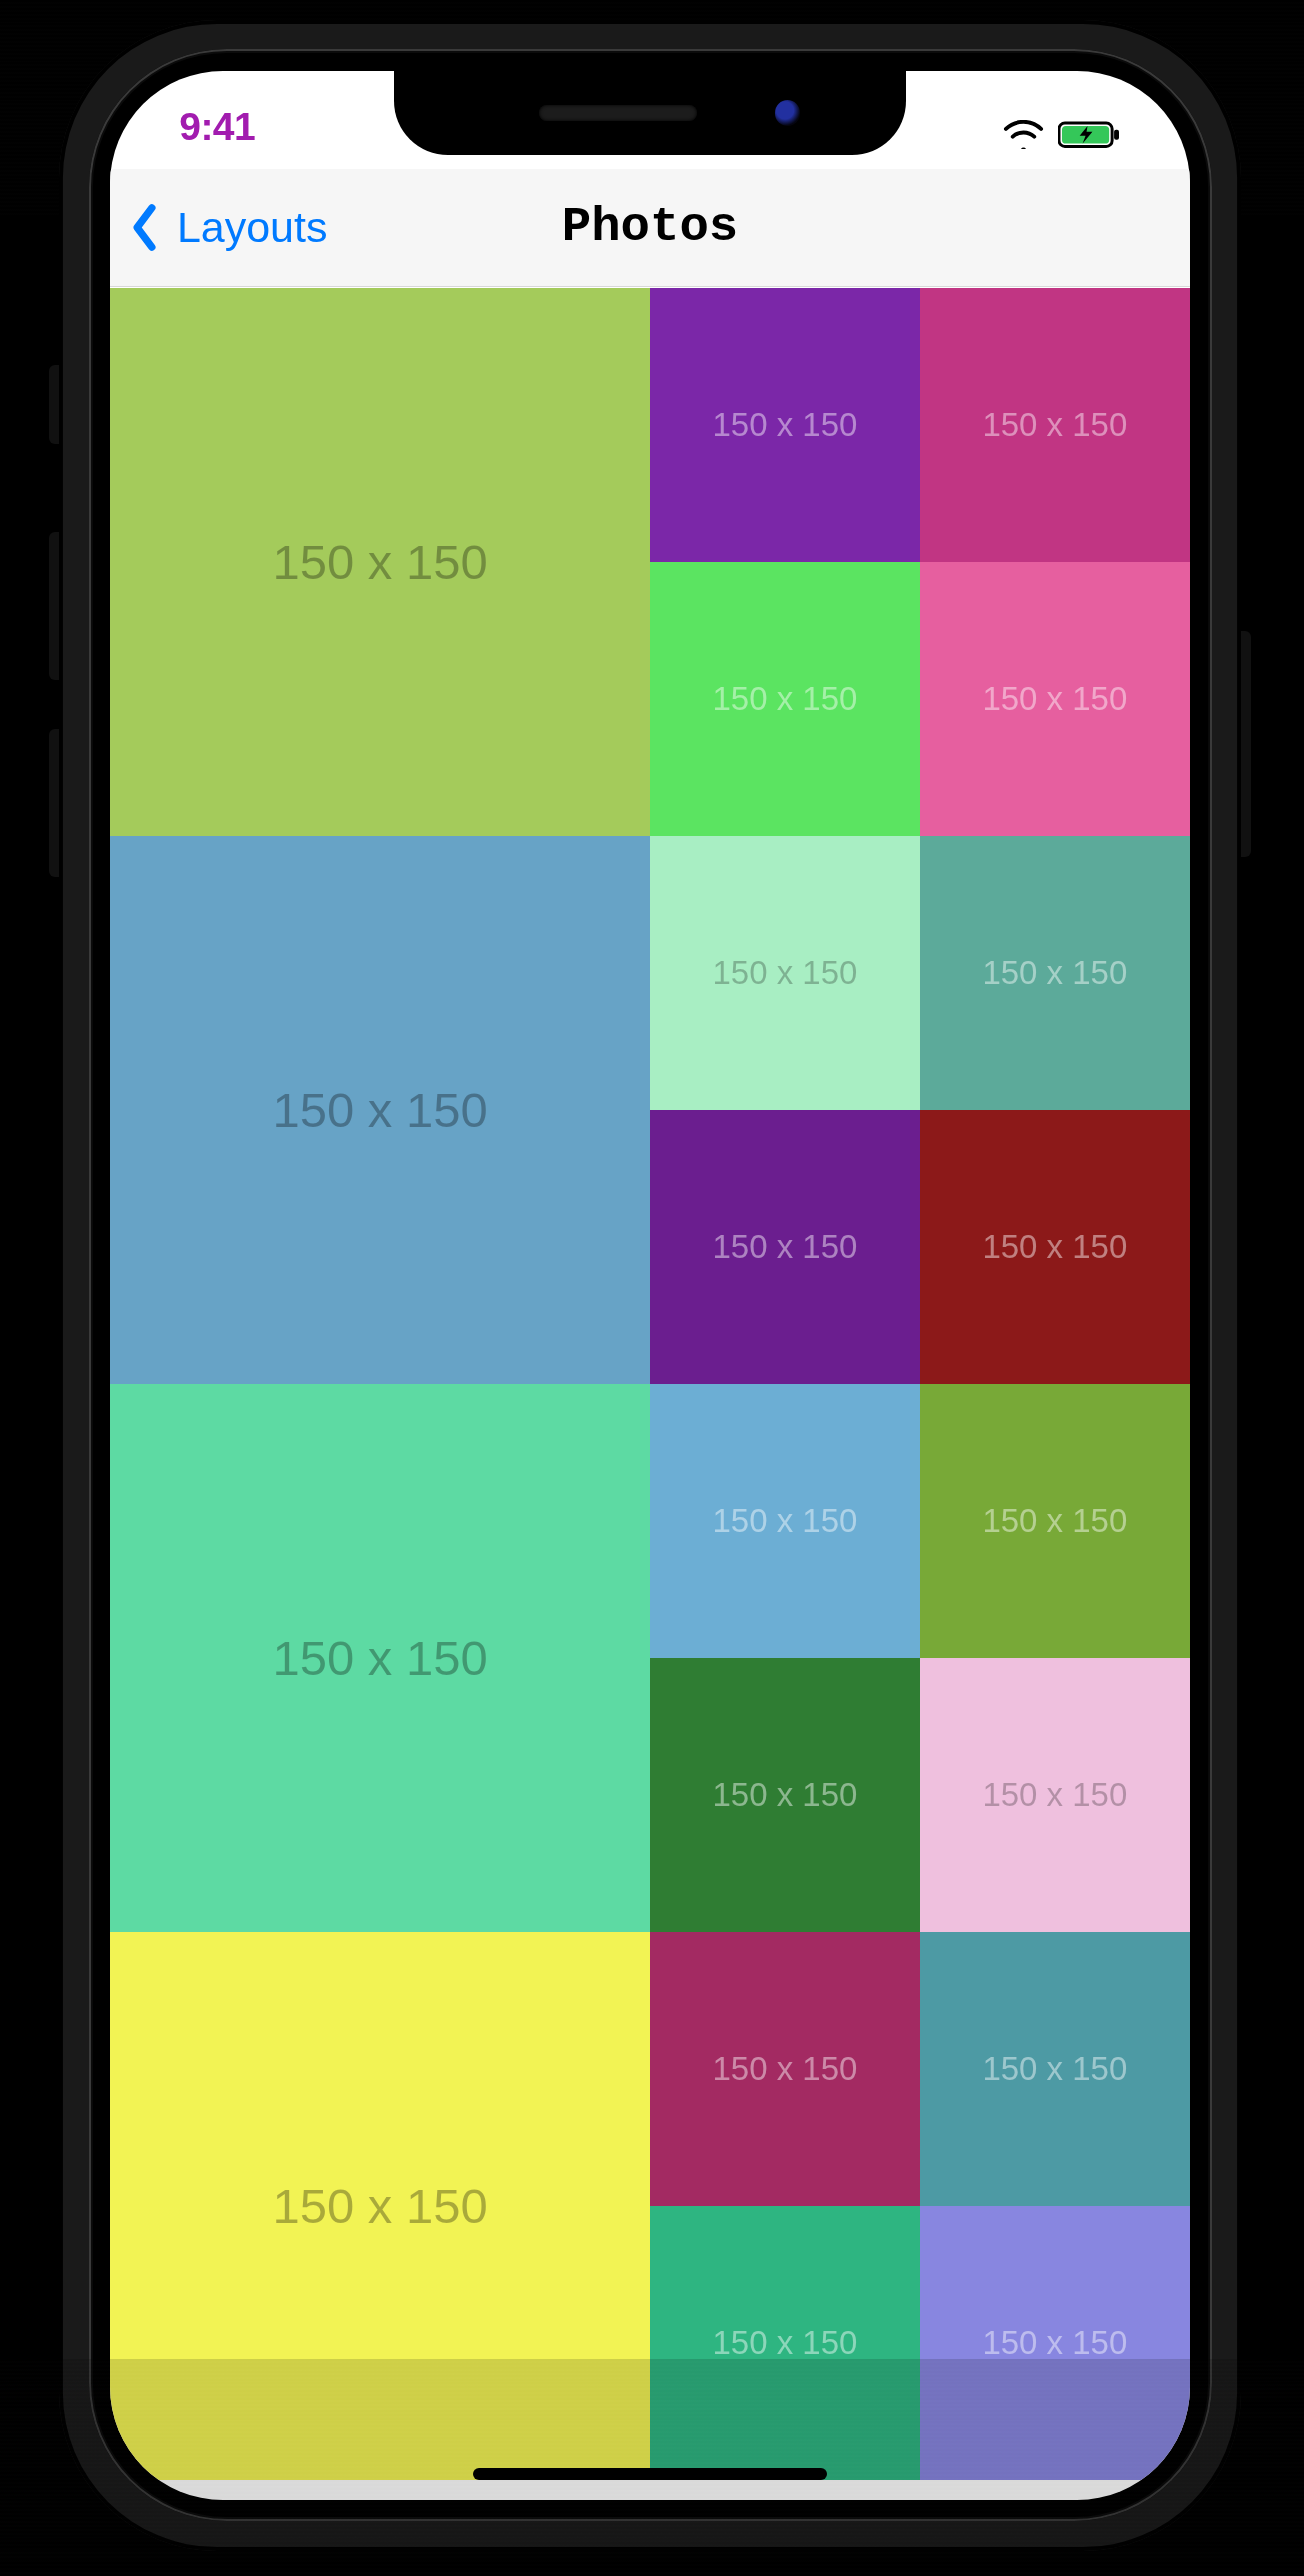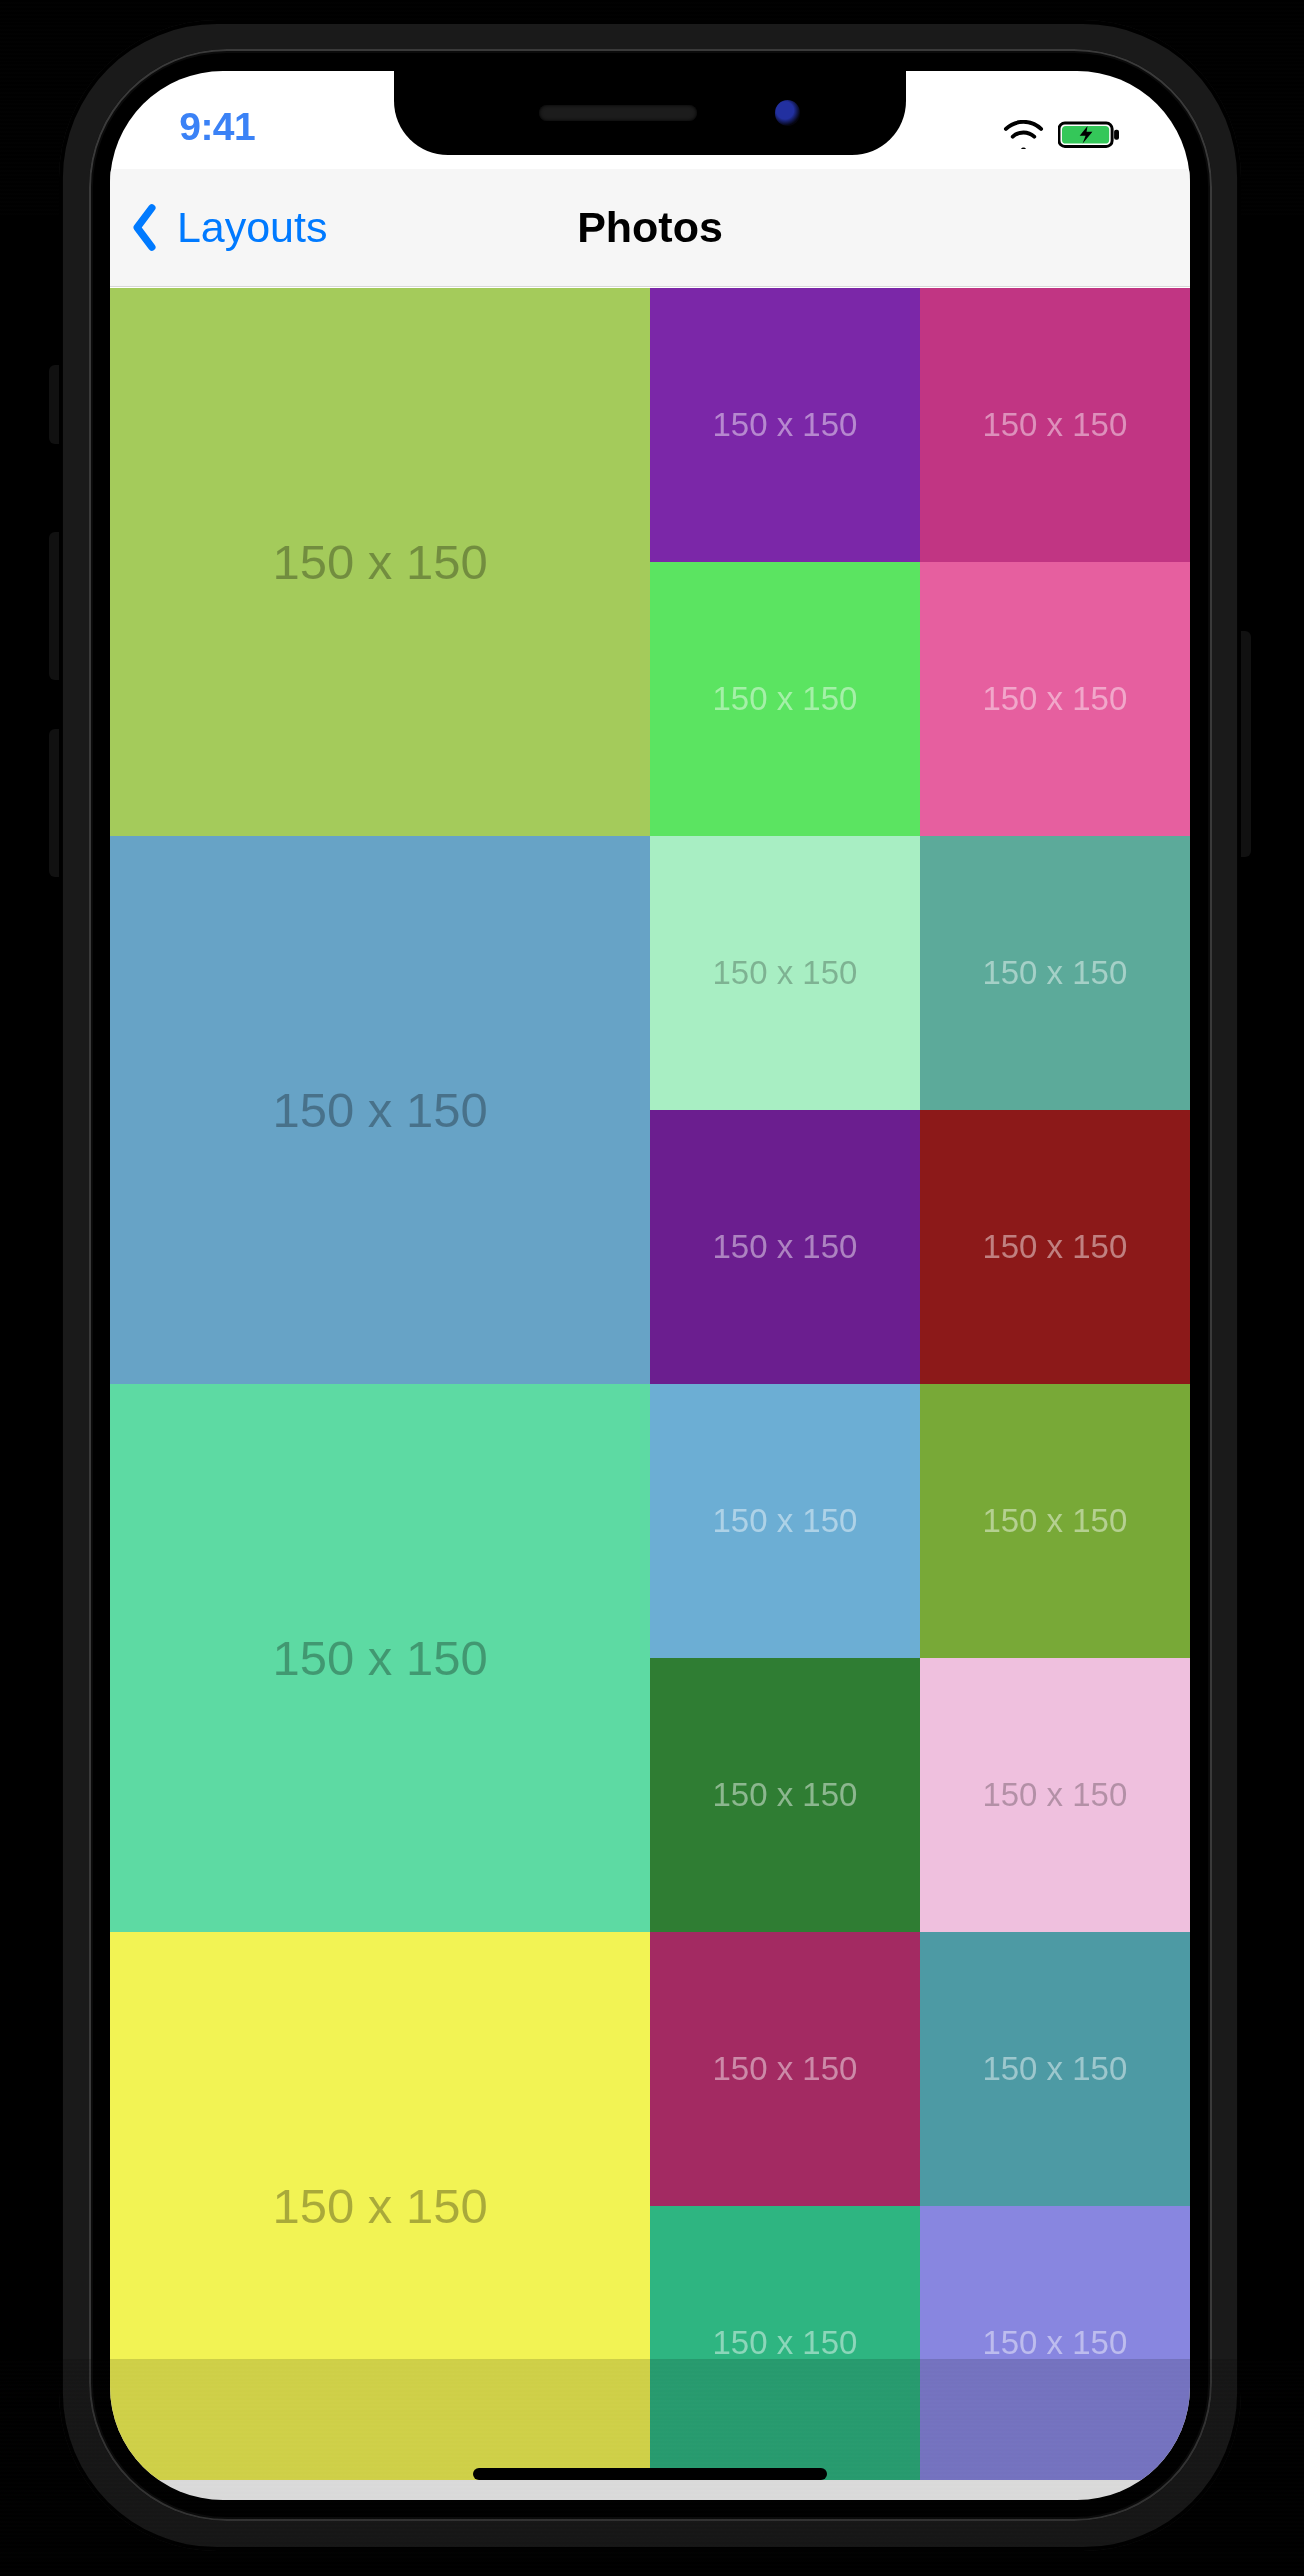--- a/index.html
+++ b/index.html
@@ -73,21 +73,21 @@
   .statusbar{
     position:relative;
     height:98px;
     display:flex;
     justify-content:space-between;
     align-items:flex-end;
     padding:0 69px 19.7px 69px;
     font-weight:600;
     font-size:39px;
     letter-spacing:-0.5px;
-    color:#3b82f6;
+    color:#a21caf;
     z-index:40;
   }
   .status-right{display:flex;align-items:center;gap:13.8px;}
   .wifi-icon svg,.battery-icon svg{display:block;}
   
   .navbar{
     height:118px;
     background:var(--navbar-bg);
     border-bottom:1px solid var(--navbar-border);
     position:relative;
@@ -102,23 +102,24 @@
     display:flex;
     align-items:center;
     gap:16px;
     color:var(--blue);
     font-size:43px;
     font-weight:400;
     cursor:pointer;
   }
   .back-btn svg{display:block;}
   .nav-title{
-    font-size:43px;
+    font-size:49px;
     font-weight:600;
     color:#000;
+    font-family:Liberation Mono, monospace;
   }
   
   .content{
     position:absolute;
     top:217px;
     left:0;right:0;bottom:0;
     overflow:hidden;
   }
   .grid{
     display:grid;

